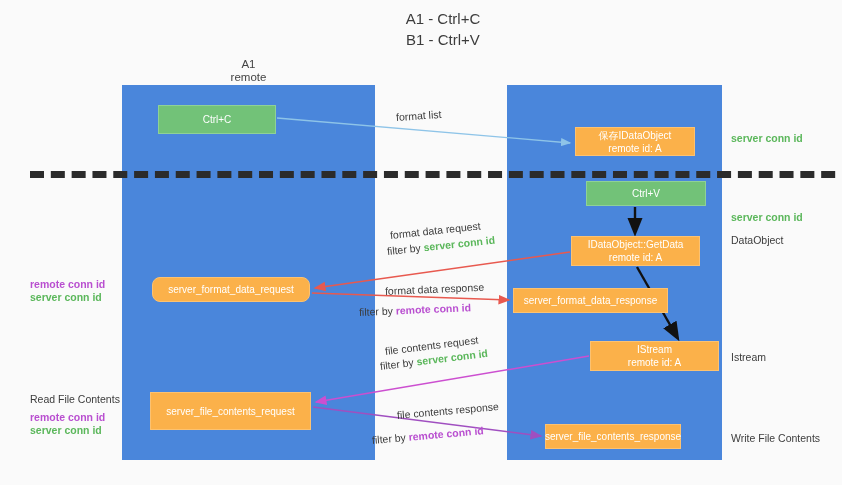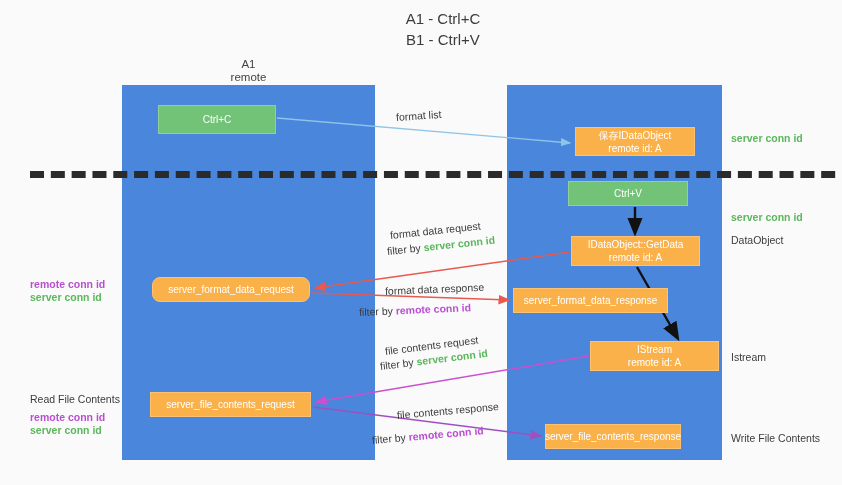--- a/index.html
+++ b/index.html
@@ -35,26 +35,26 @@
   
   .box{position:absolute;box-sizing:border-box;display:flex;flex-direction:column;
        align-items:center;justify-content:center;color:#ffffff;font-size:10px;
        line-height:13px;text-align:center;}
   .box.green{background:#72c278;border:1px solid #8fd196;}
   .box.orange{background:#fbb14a;border:1px solid #fcc271;}
   .box .ln{display:block;white-space:nowrap;}
 
   #box-ctrlc{left:136px;top:105px;width:118px;height:29px;}
   #box-save-ido{left:553px;top:127px;width:120px;height:29px;}
-  #box-ctrlv{left:546px;top:181px;width:120px;height:25px;}
+  #box-ctrlv{left:564px;top:181px;width:120px;height:25px;}
   #box-getdata{left:549px;top:236px;width:129px;height:30px;}
   #box-istream{left:568px;top:341px;width:129px;height:30px;}
   #box-fmt-req{left:130px;top:277px;width:158px;height:25px;border-radius:8px;}
   #box-fmt-resp{left:491px;top:288px;width:155px;height:25px;}
-  #box-file-req{left:128px;top:392px;width:161px;height:25px;}
+  #box-file-req{left:128px;top:392px;width:161px;height:38px;}
   #box-file-resp{left:523px;top:424px;width:136px;height:25px;}
 
   
   .right-note{position:absolute;font-size:10.5px;white-space:nowrap;}
   .green-id{color:#5bb75b;font-weight:bold;}
   .purple-id{color:#b94fd0;font-weight:bold;}
   .plain-note{color:#3c3c3c;}
   #note-server-1{left:709px;top:132px;}
   #note-server-2{left:709px;top:211px;}
   #note-dataobject{left:709px;top:234px;}

